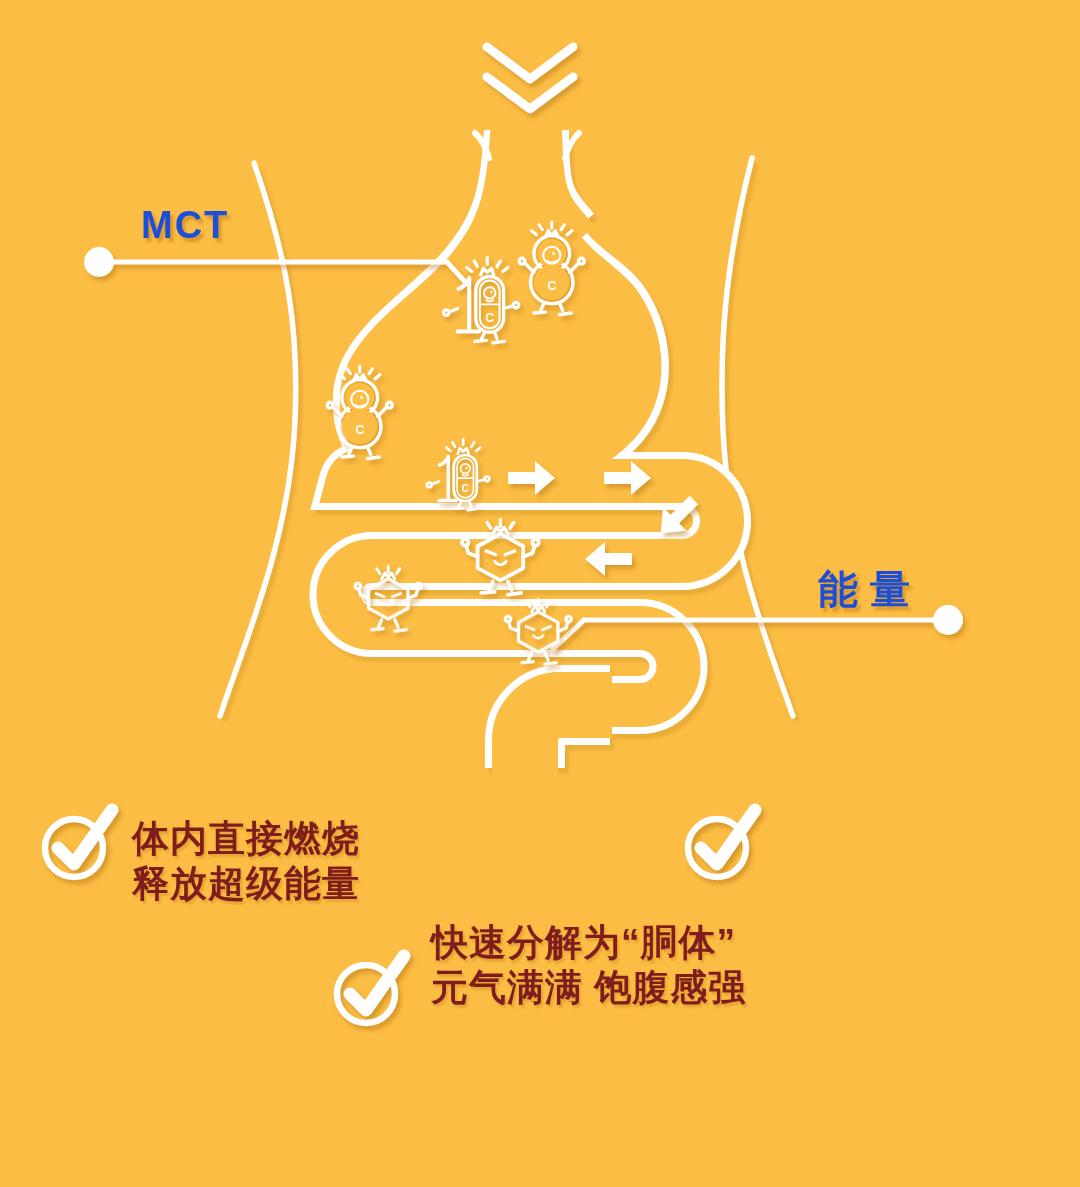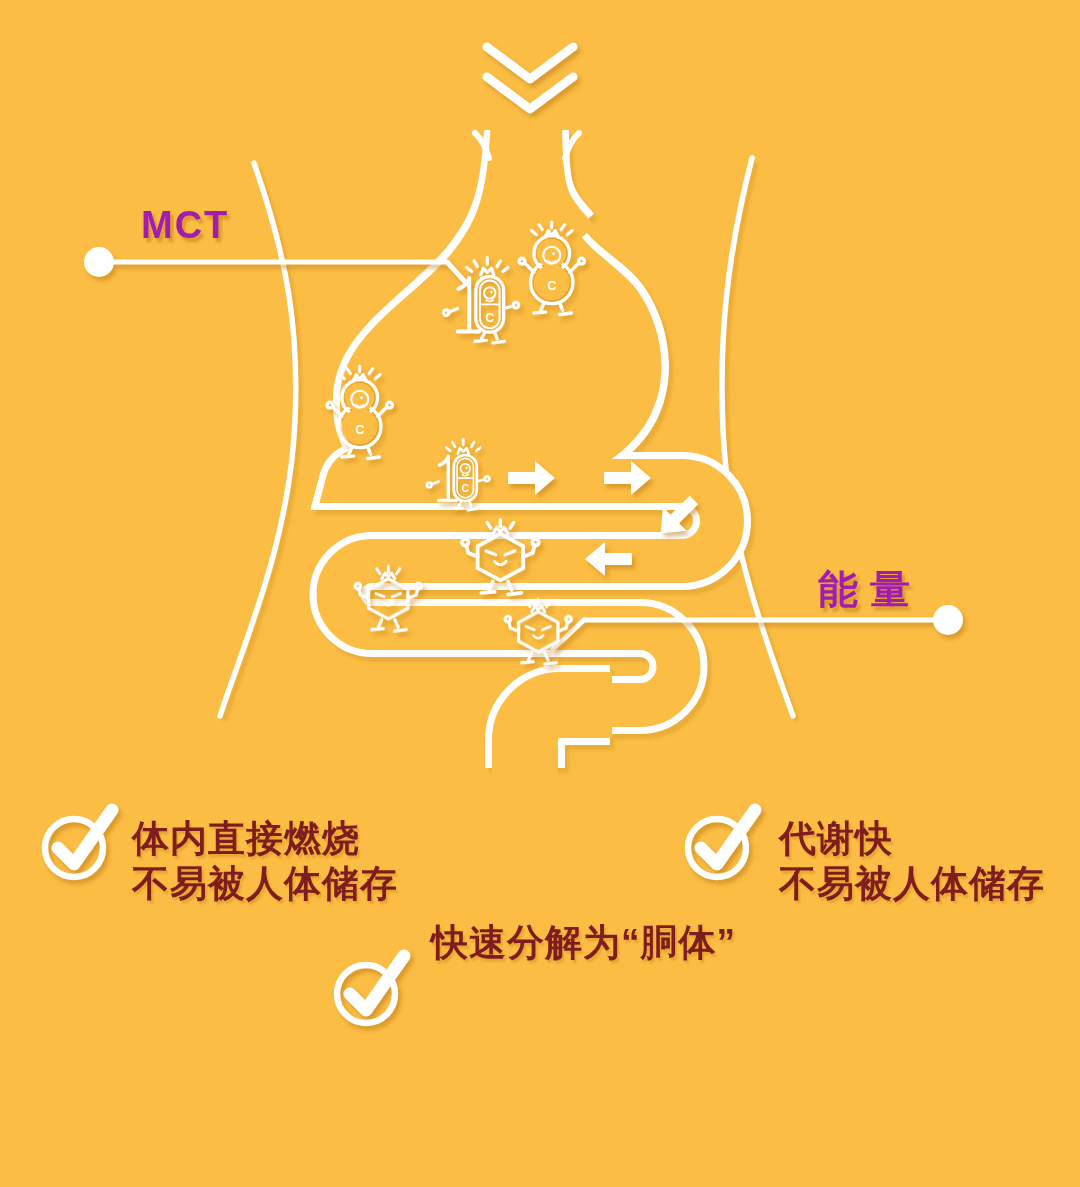--- a/index.html
+++ b/index.html
@@ -5,21 +5,21 @@
   html,body{margin:0;padding:0;}
   body{
     width:1080px;height:1187px;
     background:#FCBD44;
     font-family:"Liberation Sans",sans-serif;
     overflow:hidden;position:relative;
   }
   .stage{position:absolute;inset:0;width:1080px;height:1187px;}
   svg.diagram{position:absolute;left:0;top:0;}
   .label{
-    position:absolute;color:#a21caf;font-weight:bold;
+    position:absolute;color:#1d4ed8;font-weight:bold;
     text-shadow:3px 4px 3px rgba(186,122,24,.55);
     white-space:nowrap;
   }
   .label.mct{left:141px;top:204px;font-size:38px;letter-spacing:2px;}
   .label.energy{left:818px;top:562px;font-size:40px;letter-spacing:12px;text-align:center;}
   .bullet-icon{position:absolute;filter:drop-shadow(3px 4px 2px rgba(186,122,24,.55));}
   .bullet-text{
     position:absolute;color:#7f1d1d;font-weight:bold;
     font-size:37px;line-height:45px;letter-spacing:1px;
     text-shadow:2px 3px 2px rgba(205,140,30,.45);
@@ -184,31 +184,28 @@
   </svg>
 
   <div class="label mct">MCT</div>
   <div class="label energy">能量</div>
 
   <svg class="bullet-icon" style="left:38px;top:796px" width="92" height="92" viewBox="0 0 92 92">
       <use href="#checkBadge"></use>
     </svg>
   <div class="bullet-text" style="left:132px;top:816px">
     <div>体内直接燃烧</div>
-    <div>不易被人体储存</div>
+    <div>释放超级能量</div>
   </div>
 
   <svg class="bullet-icon" style="left:681px;top:796px" width="92" height="92" viewBox="0 0 92 92">
       <use href="#checkBadge"></use>
     </svg>
-  <div class="bullet-text" style="left:779px;top:816px">
-    <div>代谢快</div>
-    <div>不易被人体储存</div>
-  </div>
 
   <svg class="bullet-icon" style="left:330px;top:942px" width="92" height="92" viewBox="0 0 92 92">
       <use href="#checkBadge"></use>
     </svg>
   <div class="bullet-text" style="left:431px;top:920px">
     <div>快速分解为“胴体”</div>
+    <div>元气满满 饱腹感强</div>
   </div>
 
 </div>
 
 </body></html>

